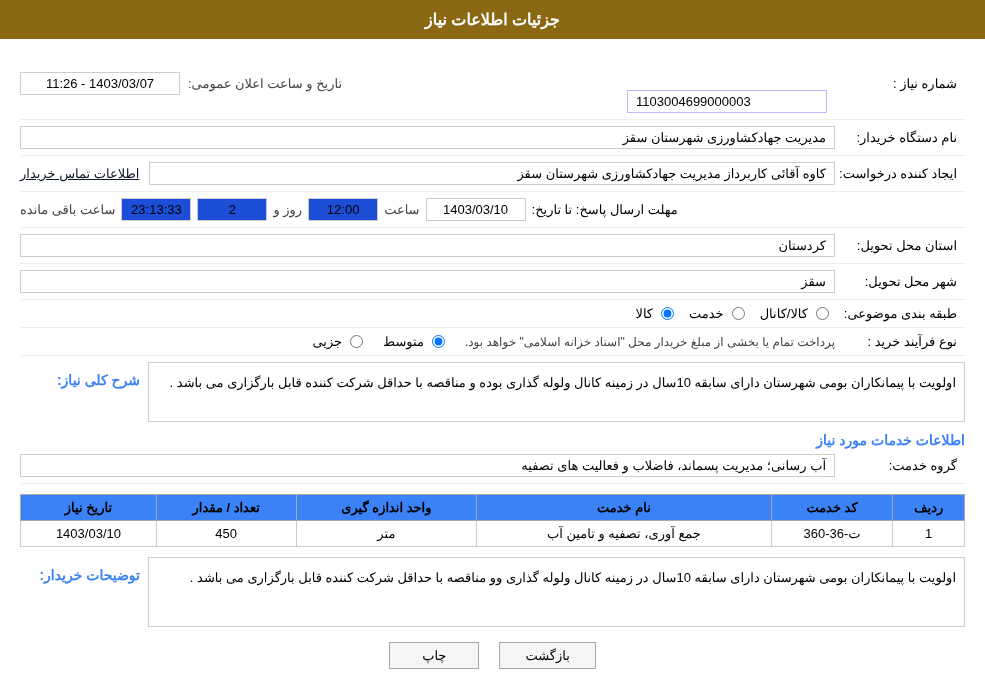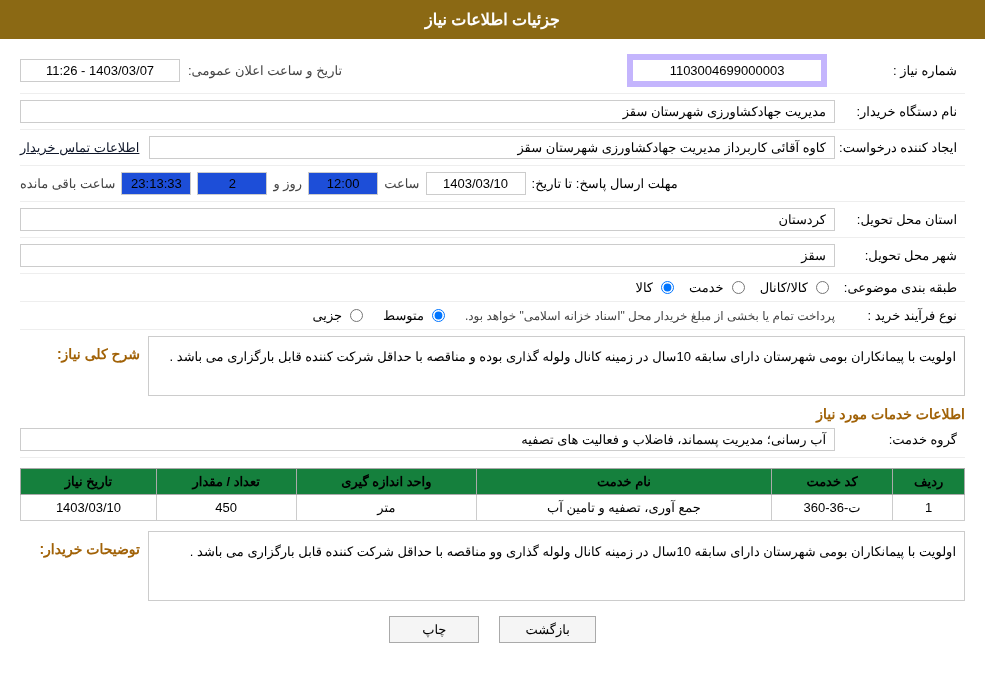--- a/index.html
+++ b/index.html
@@ -60,25 +60,26 @@
       white-space: nowrap;
     }
     .date-box {
       border: 1px solid #ccc;
       padding: 3px 8px;
       background: #fff;
       min-width: 160px;
       text-align: center;
     }
     .id-box {
-      border: 6px solid #c4b5fd;
+      border: 1px solid #c4b5fd;
       padding: 3px 8px;
       background: #fff;
       min-width: 200px;
-      text-align: center;
+      text-align: left;
+      margin-top: 36px;
     }
     .contact-link {
       color: #0f172a;
       text-decoration: underline;
       cursor: pointer;
       text-align: center;
     }
     .deadline-row {
       display: flex;
       align-items: center;
@@ -131,21 +132,21 @@
       display: flex;
       gap: 20px;
       align-items: center;
       flex: 1;
     }
     .purchase-note {
       color: #444;
       font-size: 12px;
     }
     .section-title {
-      color: #a16207;
+      color: #3b82f6;
       font-weight: bold;
       font-size: 14px;
       margin: 10px 0 6px 0;
     }
     .description-box {
       border: 1px solid #ccc;
       padding: 8px;
       background: #fff;
       min-height: 60px;
       text-align: right;
@@ -154,21 +155,21 @@
     }
     .table-section {
       margin: 10px 0;
     }
     table {
       width: 100%;
       border-collapse: collapse;
       text-align: center;
     }
     table th {
-      background: #15803d;
+      background: #3b82f6;
       border: 1px solid #aaa;
       padding: 5px;
       font-weight: bold;
     }
     table td {
       border: 1px solid #ccc;
       padding: 5px;
     }
     table tr:nth-child(even) td {
       background: #f9f9f9;

